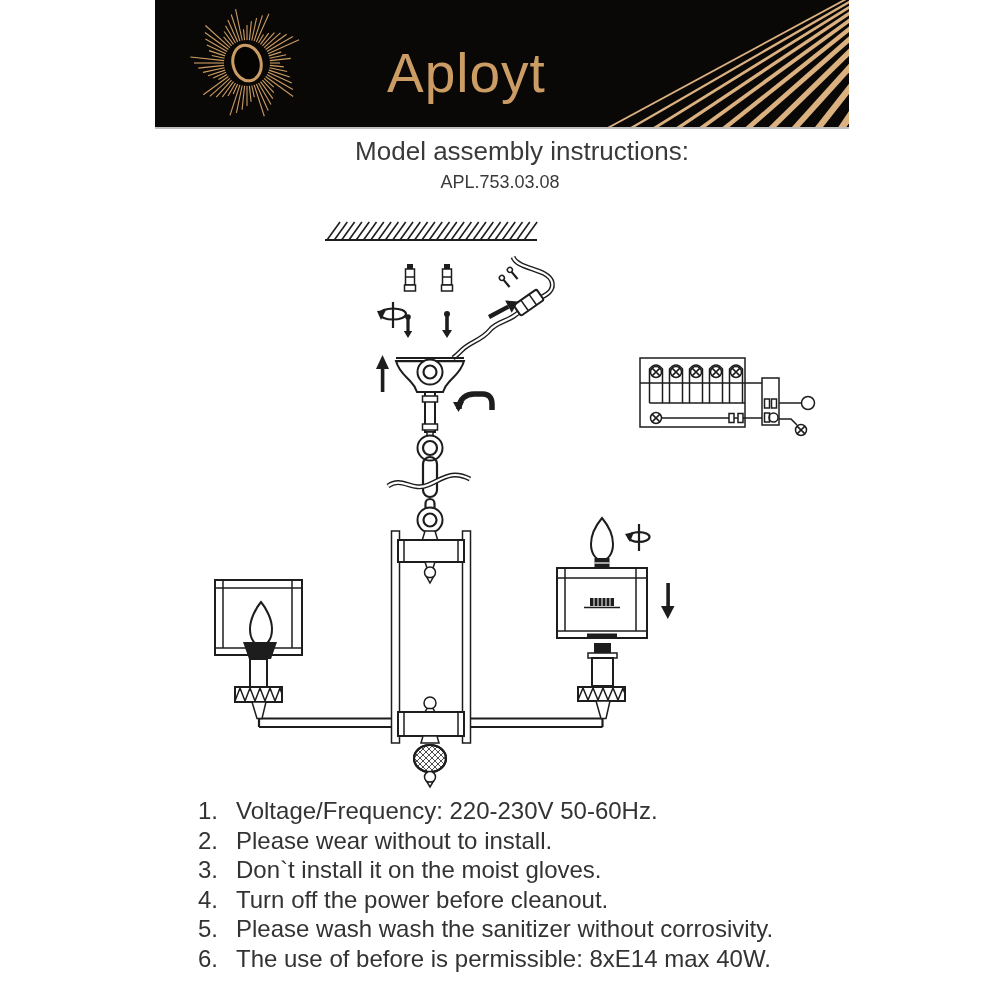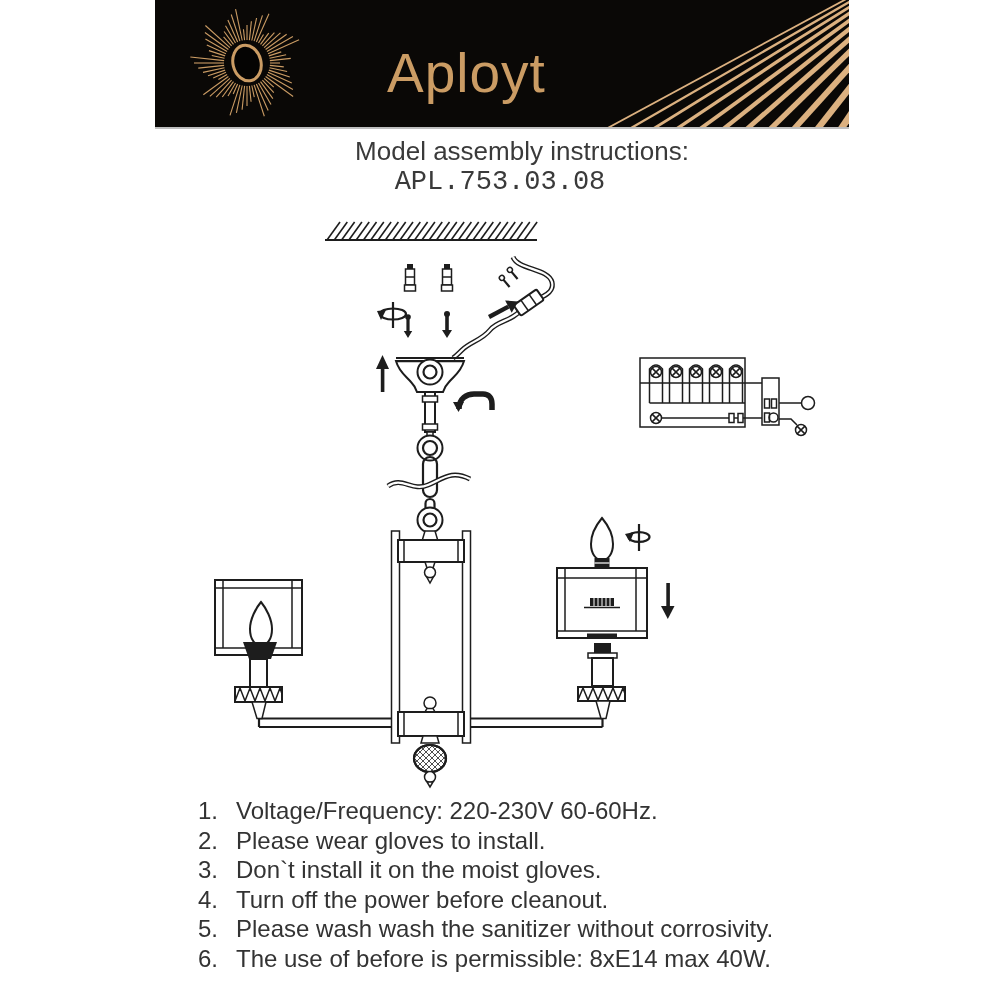--- a/index.html
+++ b/index.html
@@ -23,21 +23,21 @@
   .brand{
     position:absolute;left:232px;top:0;height:146px;display:flex;align-items:center;
     font-size:55px;font-weight:400;letter-spacing:1px;color:var(--gold);
     font-family:"Liberation Sans", sans-serif;
   }
   .rays{position:absolute;right:0;top:0;width:300px;height:127px;}
   .titleblock{
     position:absolute;left:0;top:136px;width:1000px;text-align:center;color:var(--text);
   }
   .t1{font-size:26px;line-height:31px;margin-left:44px;}
-  .t2{font-size:27px;line-height:31px;font-family:Liberation Mono, monospace;}
+  .t2{font-size:18px;line-height:31px;}
   .drawing{position:absolute;left:0;top:200px;width:1000px;height:590px;}
   .instructions{
     position:absolute;left:198px;top:796px;width:680px;margin:0;padding:0;list-style:none;
     color:#333333;
   }
   .instructions li{display:flex;font-size:24px;line-height:29.5px;}
   .instructions .num{width:38px;flex:0 0 38px;}
   .instructions .txt{flex:1;}
   
   .ln{stroke:var(--ink);fill:none;stroke-width:1.5px;}
@@ -421,25 +421,25 @@
         <circle class="ln" cx="801" cy="230" r="5.5"></circle>
         <line class="ln" x1="797.1" y1="226.1" x2="804.9" y2="233.9"></line>
         <line class="ln" x1="797.1" y1="233.9" x2="804.9" y2="226.1"></line>
       </g>
     </g>
   </svg>
 
   <ol class="instructions">
     <li>
       <span class="num">1.</span>
-      <span class="txt">Voltage/Frequency: 220-230V 60-60Hz.</span>
+      <span class="txt">Voltage/Frequency: 220-230V 50-60Hz.</span>
     </li>
     <li>
       <span class="num">2.</span>
-      <span class="txt">Please wear gloves to install.</span>
+      <span class="txt">Please wear without to install.</span>
     </li>
     <li>
       <span class="num">3.</span>
       <span class="txt">Don`t install it on the moist gloves.</span>
     </li>
     <li>
       <span class="num">4.</span>
       <span class="txt">Turn off the power before cleanout.</span>
     </li>
     <li>

